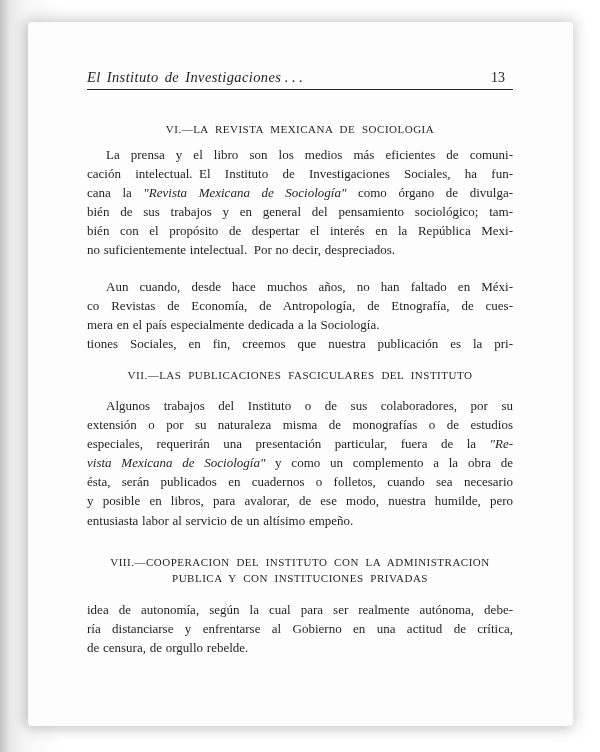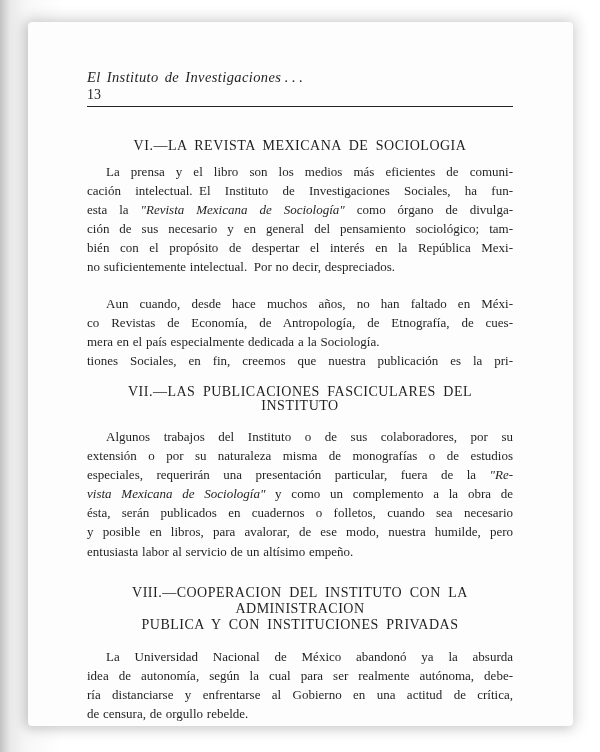--- a/index.html
+++ b/index.html
@@ -16,29 +16,28 @@
     position:absolute;left:28px;top:22px;width:545px;height:704px;
     background:#fdfdfd;border-radius:4px;
     box-shadow:0 0 14px 4px rgba(0,0,0,0.15), -3px 2px 10px rgba(0,0,0,0.08);
   }
   .inner{
     position:absolute;left:59px;top:0;width:426px;color:#1f1f1f;
   }
   .running-head{
     display:flex;justify-content:space-between;align-items:baseline;
     margin-top:47px;
-    flex-direction:column;
   }
   .rh-title{
     font-style:italic;font-size:14.5px;letter-spacing:0.4px;word-spacing:2px;line-height:17px;
   }
   .rh-page{font-size:14px;padding-right:8px;line-height:17px;}
   .rule{border-top:1.8px solid #242424;margin-top:3px;}
   .heading{
-    text-align:center;font-size:14px;line-height:14px;
+    text-align:center;font-size:11px;line-height:14px;
     letter-spacing:0.5px;word-spacing:3.5px;
   }
   #sections section:nth-child(1) .heading{margin:32px 0 9px;}
   #sections section:nth-child(2) .heading{margin:15px 0 14px;}
   #sections section:nth-child(3) .heading{margin:24px 0 14px;line-height:16px;}
   .para + .para{margin-top:17px;}
   .line{
     font-size:13px;line-height:19.1px;height:19.1px;overflow:hidden;
     text-align:justify;text-align-last:justify;word-spacing:0.5px;
   }
@@ -59,22 +58,22 @@
     </div>
     <div class="rule"></div>
     <div id="sections">
         <section>
           <div class="heading">
             <div>VI.—LA REVISTA MEXICANA DE SOCIOLOGIA</div>
           </div>
           <div class="para">
             <div class="line first"><span>La prensa y el libro son los medios más eficientes de comuni-</span></div>
             <div class="line"><span>cación intelectual. El Instituto de Investigaciones Sociales, ha fun-</span></div>
-            <div class="line"><span>esta la </span><span class="it">"Revista Mexicana de Sociología"</span><span> como órgano de divulga-</span></div>
-            <div class="line"><span>ción de sus necesario y en general del pensamiento sociológico; tam-</span></div>
+            <div class="line"><span>cana la </span><span class="it">"Revista Mexicana de Sociología"</span><span> como órgano de divulga-</span></div>
+            <div class="line"><span>bién de sus trabajos y en general del pensamiento sociológico; tam-</span></div>
             <div class="line"><span>bién con el propósito de despertar el interés en la República Mexi-</span></div>
             <div class="line last"><span>no suficientemente intelectual. Por no decir, despreciados.</span></div>
           </div>
           <div class="para">
             <div class="line first"><span>Aun cuando, desde hace muchos años, no han faltado en Méxi-</span></div>
             <div class="line"><span>co Revistas de Economía, de Antropología, de Etnografía, de cues-</span></div>
             <div class="line last"><span>mera en el país especialmente dedicada a la Sociología.</span></div>
             <div class="line"><span>tiones Sociales, en fin, creemos que nuestra publicación es la pri-</span></div>
           </div>
         </section>
@@ -91,21 +90,20 @@
             <div class="line"><span>y posible en libros, para avalorar, de ese modo, nuestra humilde, pero</span></div>
             <div class="line last"><span>entusiasta labor al servicio de un altísimo empeño.</span></div>
           </div>
         </section>
         <section>
           <div class="heading">
             <div>VIII.—COOPERACION DEL INSTITUTO CON LA ADMINISTRACION</div>
             <div>PUBLICA Y CON INSTITUCIONES PRIVADAS</div>
           </div>
           <div class="para">
-            <div class="line first"><span>La Universidad Nacional de México abandonó ya la absurda</span></div>
             <div class="line"><span>idea de autonomía, según la cual para ser realmente autónoma, debe-</span></div>
             <div class="line"><span>ría distanciarse y enfrentarse al Gobierno en una actitud de crítica,</span></div>
             <div class="line last"><span>de censura, de orgullo rebelde.</span></div>
           </div>
         </section>
       </div>
   </div>
 </div>
 
 </body></html>

